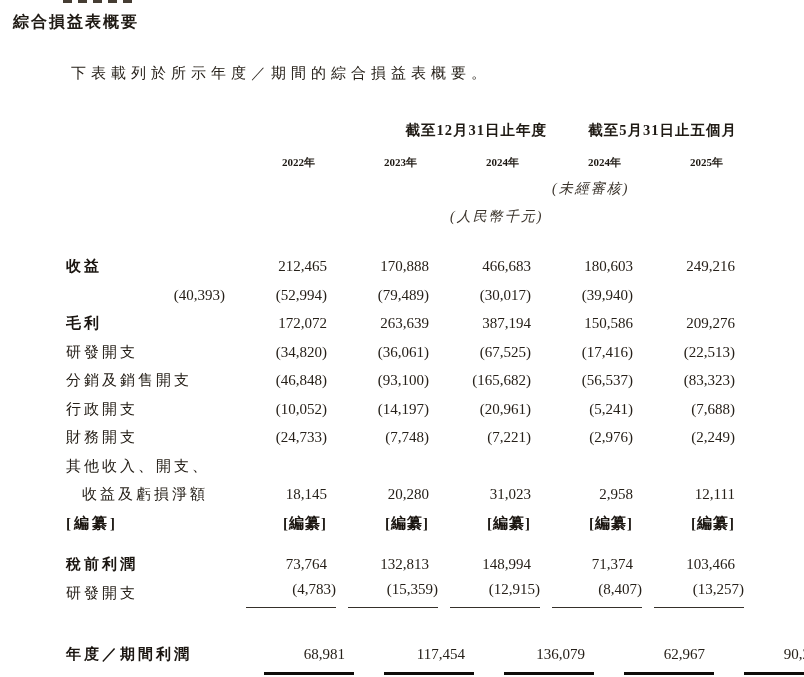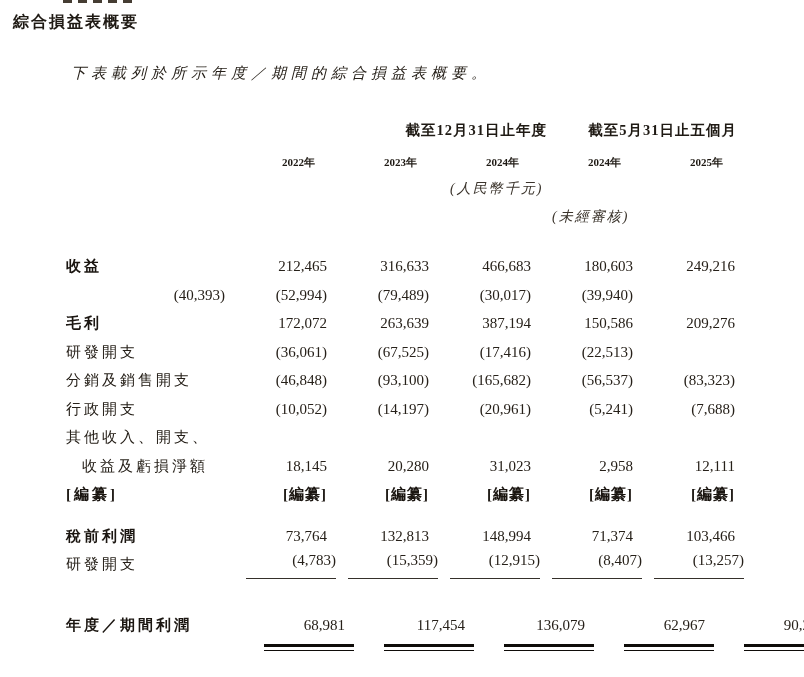--- a/index.html
+++ b/index.html
@@ -10,21 +10,21 @@
   }
   .top-artifact{
     position:absolute;top:0;left:63px;width:70px;height:3px;
     background:repeating-linear-gradient(90deg,#453d33 0 9px,transparent 9px 15px);
   }
   .title{
     font-size:16px;font-weight:bold;letter-spacing:2px;
     margin:12px 0 0 13px;color:#1f1a14;
   }
   .intro{
-    font-size:15px;letter-spacing:5px;margin:31px 0 0 71px;color:#262019;font-style:italic;
+    font-size:15px;letter-spacing:5px;margin:31px 0 0 71px;color:#262019;
   }
   .fin-table{margin:25px 0 0 66px;width:690px;font-size:15px;}
   .grid-row{display:grid;grid-template-columns:180px repeat(5,102px);}
   
   .groups{height:32px;align-items:end;}
   .group-hdr{
     font-weight:bold;font-size:14.5px;letter-spacing:1px;text-align:right;
     white-space:nowrap;color:#1f1a14;position:relative;
   }
   .g1{grid-column:2 / span 3;left:-5px;}
@@ -84,35 +84,35 @@
 
   <div class="grid-row years" id="year-row">
       <div class="yr" style="grid-column: 2;">2022年</div>
       <div class="yr" style="grid-column: 3;">2023年</div>
       <div class="yr" style="grid-column: 4;">2024年</div>
       <div class="yr" style="grid-column: 5;">2024年</div>
       <div class="yr" style="grid-column: 6;">2025年</div>
     </div>
 
   <div class="grid-row note-row">
+    <div class="note audit-note">(未經審核)</div>
+  </div>
+
+  <div class="grid-row note-row">
     <div class="note unit-note">(人民幣千元)</div>
-  </div>
-
-  <div class="grid-row note-row">
-    <div class="note audit-note">(未經審核)</div>
   </div>
 
   <div class="rows" id="rows">
       <div class="grid-row t-row b">
         <div class="lbl"><span>收益</span></div>
         <div class="val">
           <div class="vt">212,465</div>
         </div>
         <div class="val">
-          <div class="vt">316,633</div>
+          <div class="vt">170,888</div>
         </div>
         <div class="val">
           <div class="vt">466,683</div>
         </div>
         <div class="val">
           <div class="vt">180,603</div>
         </div>
         <div class="val">
           <div class="vt">249,216</div>
         </div>
@@ -148,20 +148,23 @@
         <div class="val">
           <div class="vt">150,586</div>
         </div>
         <div class="val">
           <div class="vt">209,276</div>
         </div>
       </div>
       <div class="grid-row t-row">
         <div class="lbl"><span>研發開支</span></div>
         <div class="val">
+          <div class="vt">(34,820)</div>
+        </div>
+        <div class="val">
           <div class="vt">(36,061)</div>
         </div>
         <div class="val">
           <div class="vt">(67,525)</div>
         </div>
         <div class="val">
           <div class="vt">(17,416)</div>
         </div>
         <div class="val">
           <div class="vt">(22,513)</div>
@@ -194,20 +197,38 @@
           <div class="vt">(14,197)</div>
         </div>
         <div class="val">
           <div class="vt">(20,961)</div>
         </div>
         <div class="val">
           <div class="vt">(5,241)</div>
         </div>
         <div class="val">
           <div class="vt">(7,688)</div>
+        </div>
+      </div>
+      <div class="grid-row t-row">
+        <div class="lbl"><span>財務開支</span></div>
+        <div class="val">
+          <div class="vt">(24,733)</div>
+        </div>
+        <div class="val">
+          <div class="vt">(7,748)</div>
+        </div>
+        <div class="val">
+          <div class="vt">(7,221)</div>
+        </div>
+        <div class="val">
+          <div class="vt">(2,976)</div>
+        </div>
+        <div class="val">
+          <div class="vt">(2,249)</div>
         </div>
       </div>
       <div class="grid-row t-row two">
         <div class="lbl"><span>其他收入、開支、</span><span class="l2">收益及虧損淨額</span></div>
         <div class="val">
           <div class="vt">18,145</div>
         </div>
         <div class="val">
           <div class="vt">20,280</div>
         </div>

